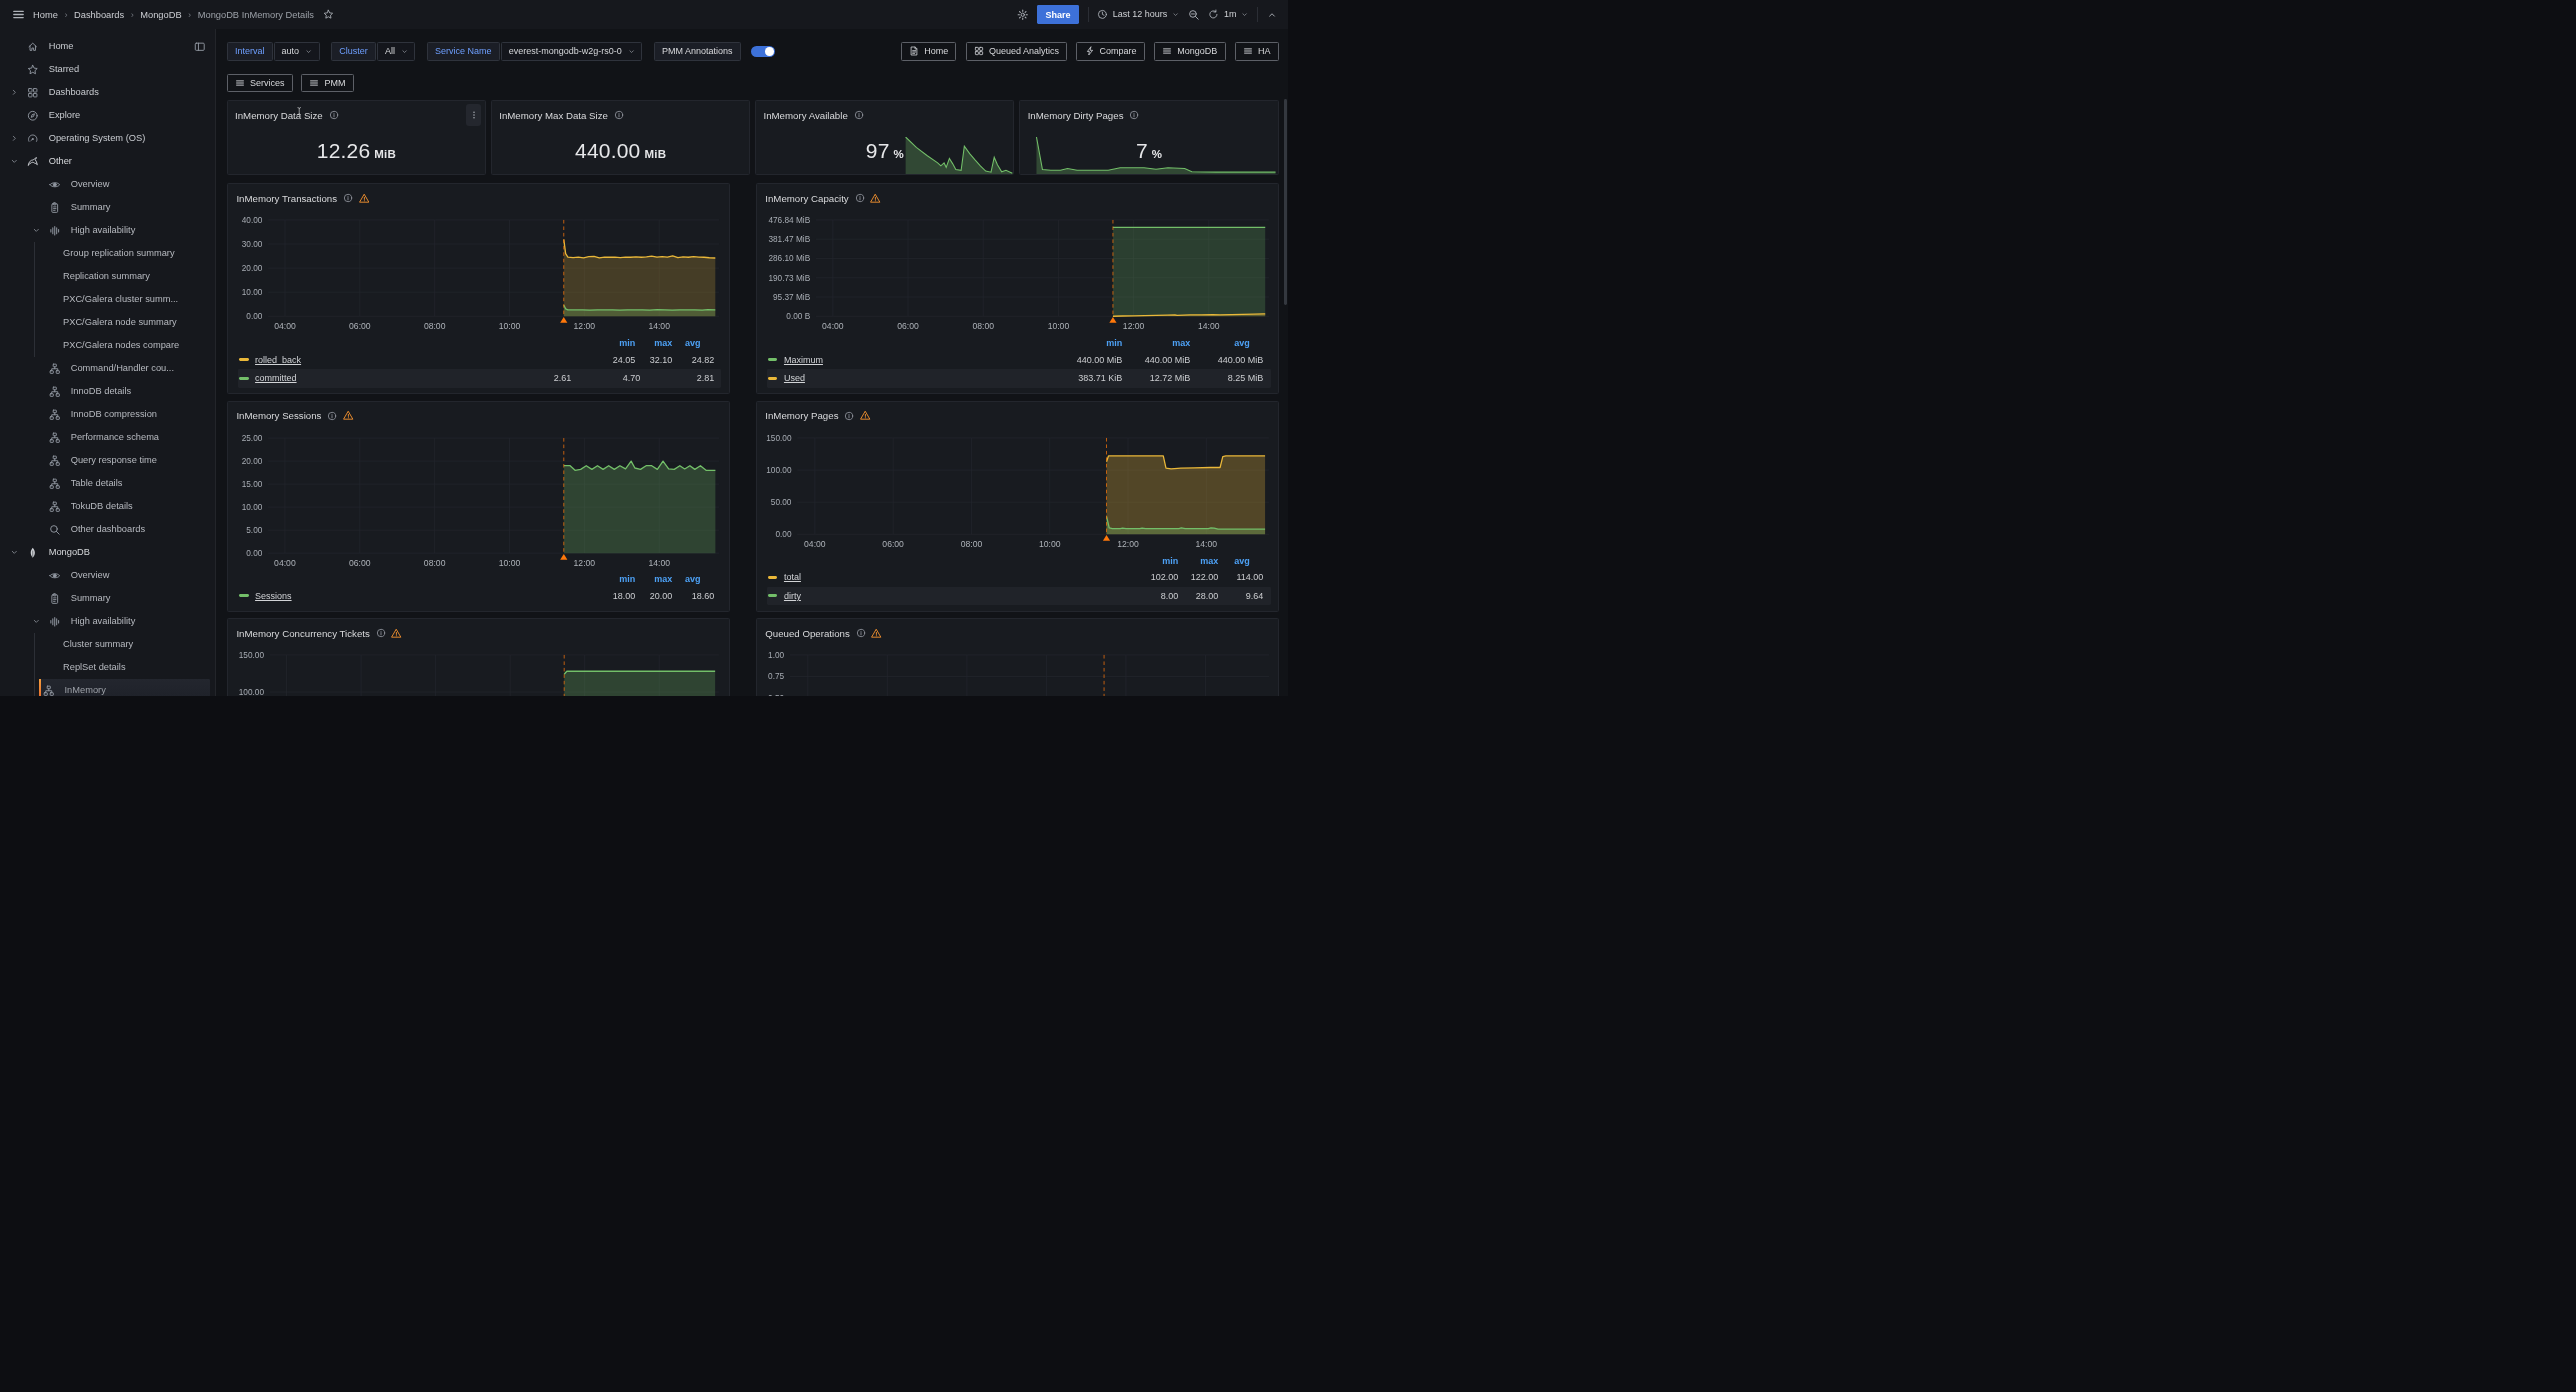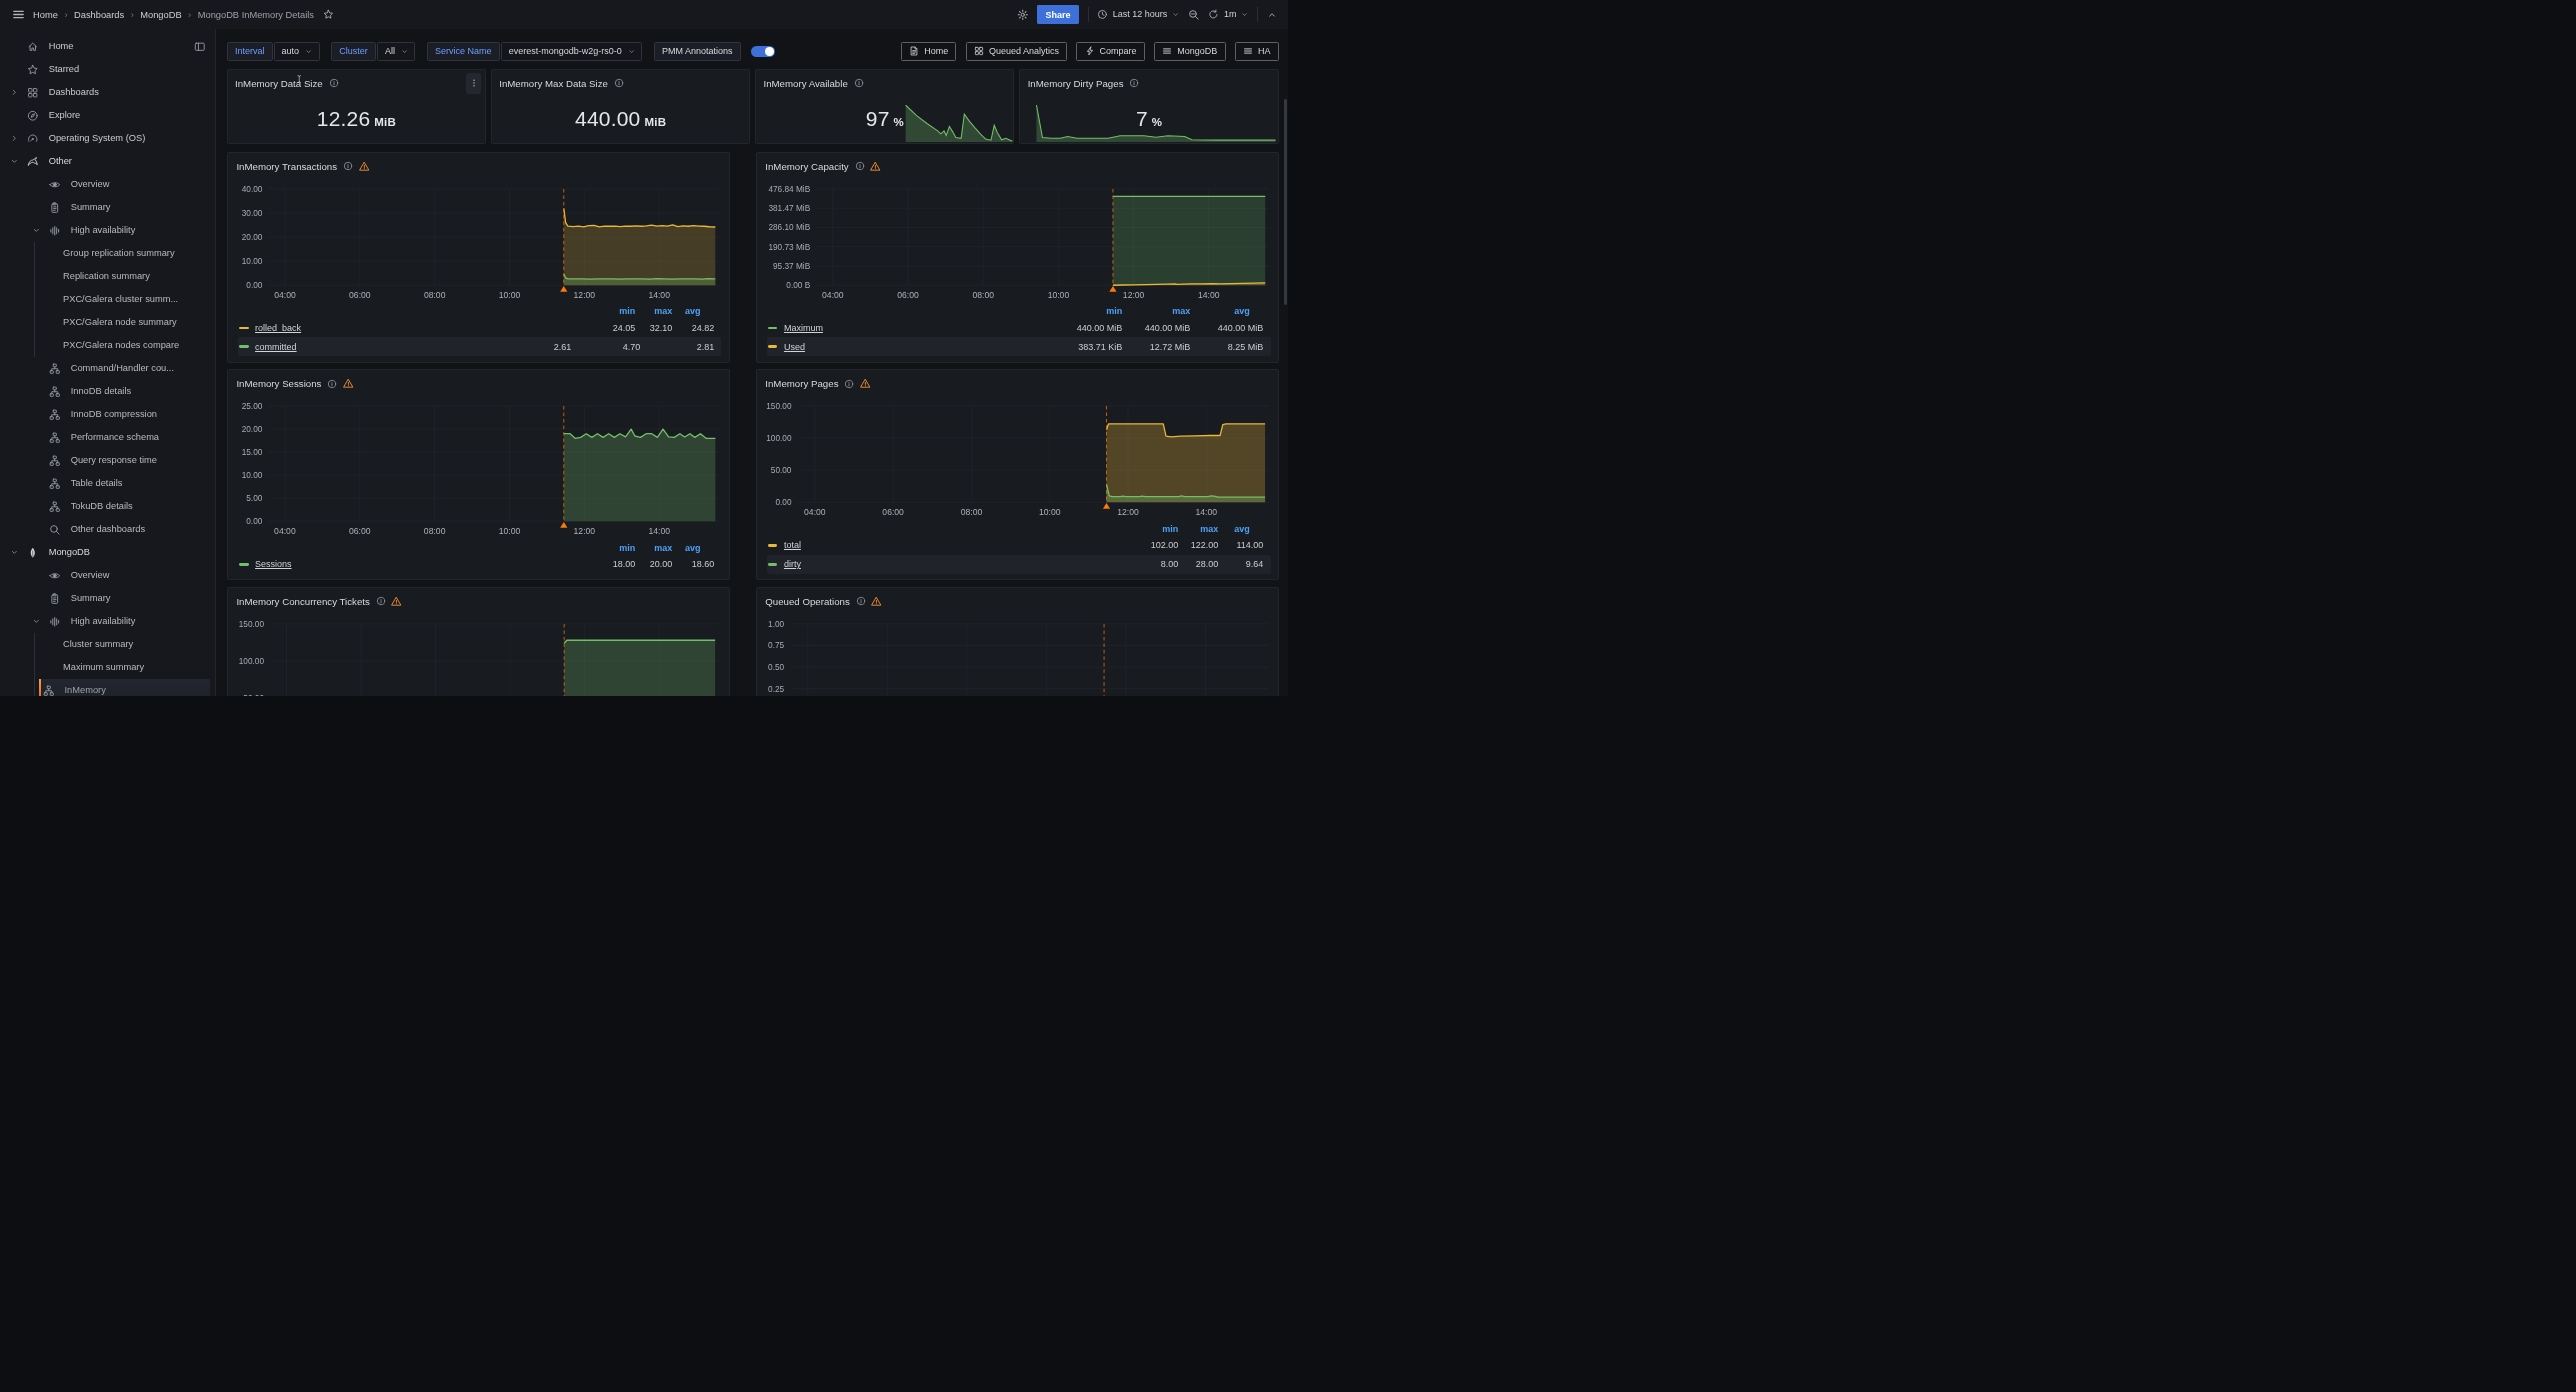--- a/index.html
+++ b/index.html
@@ -440,21 +440,21 @@
             <svg viewBox="0 0 16 16" fill="none" stroke="currentColor" stroke-width="1.3" stroke-linecap="round" stroke-linejoin="round">
               <path d="M2.6 6.2 V9.8 M5.3 4 V12 M8 2 V14 M10.7 4 V12 M13.4 6.2 V9.8" stroke-width="1.4"></path>
             </svg>
           </span>
           <span class="lbl">High availability</span>
         </div>
         <div class="srow lvl2 rail">
           <span class="lbl">Cluster summary</span>
         </div>
         <div class="srow lvl2 rail">
-          <span class="lbl">Maximum summary</span>
+          <span class="lbl">ReplSet details</span>
         </div>
         <div class="srow lvl2i rail active">
           <div class="active-bg"></div>
           <span class="iconslot">
             <svg viewBox="0 0 16 16" fill="none" stroke="currentColor" stroke-width="1.3" stroke-linecap="round" stroke-linejoin="round">
               <rect x="5.8" y="1.6" width="4.4" height="3.6" rx="0.6"></rect>
               <rect x="1.6" y="10.8" width="4.4" height="3.6" rx="0.6"></rect>
               <rect x="10" y="10.8" width="4.4" height="3.6" rx="0.6"></rect>
               <path d="M8 5.2 V8 M3.8 10.8 V8 H12.2 V10.8"></path>
             </svg>
@@ -546,20 +546,38 @@
               <span class="ic " style="width: 10px; height: 10px;">
                 <svg viewBox="0 0 16 16" fill="none" stroke="currentColor" stroke-width="1.3" stroke-linecap="round" stroke-linejoin="round">
                   <path d="M2.5 4.6 H13.5 M2.5 8 H13.5 M2.5 11.4 H13.5" stroke-width="1.5"></path>
                 </svg>
               </span>
               <span>HA</span>
             </button>
           </div>
       </div>
 
+      <div id="quickrow">
+          <button class="btn-outline">
+            <span class="ic " style="width: 10px; height: 10px;">
+              <svg viewBox="0 0 16 16" fill="none" stroke="currentColor" stroke-width="1.3" stroke-linecap="round" stroke-linejoin="round">
+                <path d="M2.5 4.6 H13.5 M2.5 8 H13.5 M2.5 11.4 H13.5" stroke-width="1.5"></path>
+              </svg>
+            </span>
+            <span>Services</span>
+          </button>
+          <button class="btn-outline">
+            <span class="ic " style="width: 10px; height: 10px;">
+              <svg viewBox="0 0 16 16" fill="none" stroke="currentColor" stroke-width="1.3" stroke-linecap="round" stroke-linejoin="round">
+                <path d="M2.5 4.6 H13.5 M2.5 8 H13.5 M2.5 11.4 H13.5" stroke-width="1.5"></path>
+              </svg>
+            </span>
+            <span>PMM</span>
+          </button>
+        </div>
 
       <div id="stats-grid">
           <div class="panel">
             <div class="phead">
               <span class="ptitle">InMemory Data Size</span>
               <span class="ic info-ic" style="width: 10px; height: 10px;">
                 <svg viewBox="0 0 16 16" fill="none" stroke="currentColor" stroke-width="1.3" stroke-linecap="round" stroke-linejoin="round">
                   <circle cx="8" cy="8" r="5.9"></circle>
                   <path d="M8 7.3 V11"></path>
                   <circle cx="8" cy="5" r="0.8" fill="currentColor" stroke="none"></circle>

